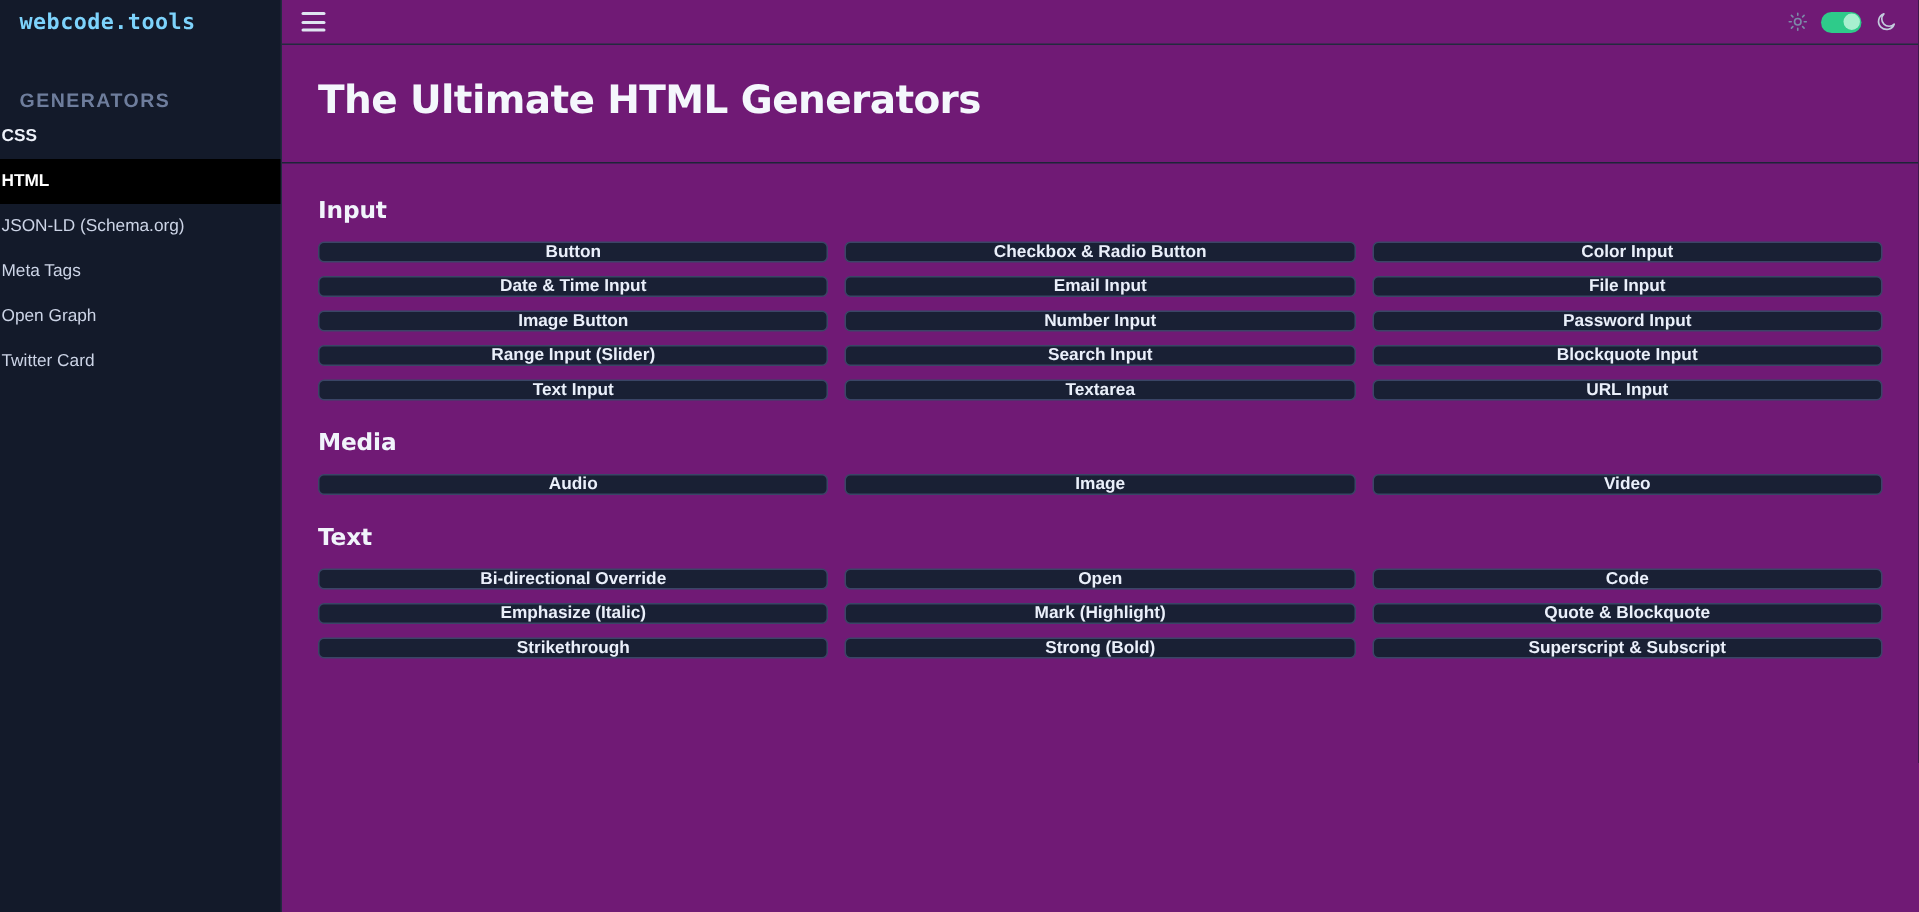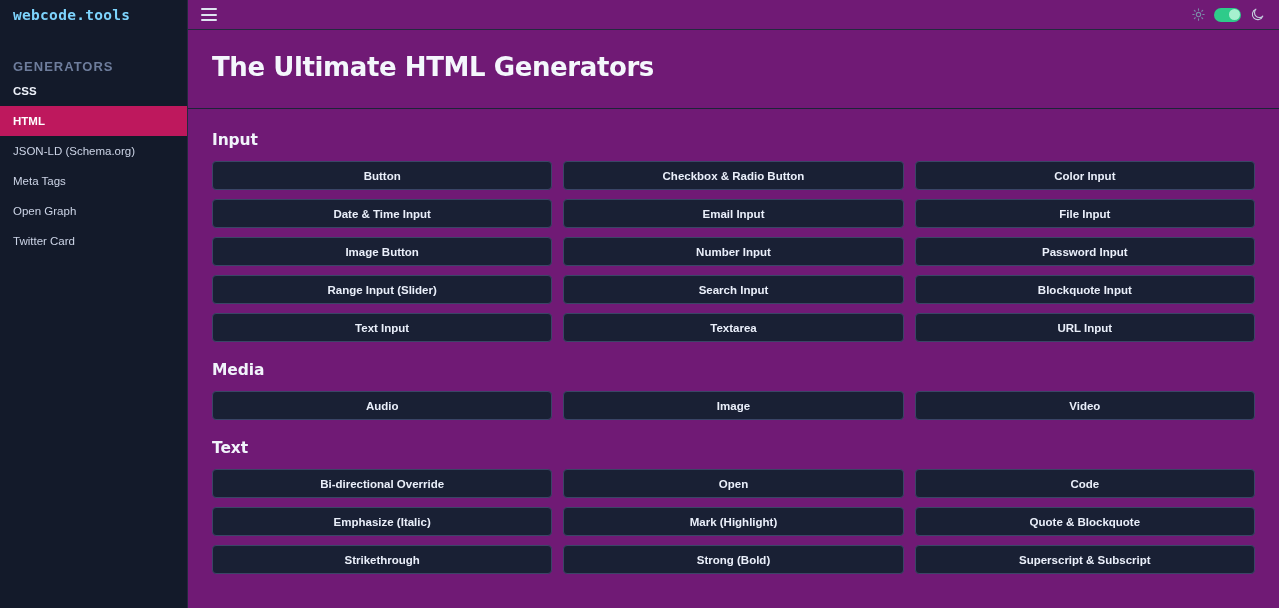--- a/index.html
+++ b/index.html
@@ -36,29 +36,29 @@
     font-size: 13px;
     font-weight: 700;
     letter-spacing: 1.0px;
     text-transform: uppercase;
     color: #6e7d9c;
   }
   .nav-list { display: flex; flex-direction: column; }
   .nav-item {
     height: 30px;
     display: flex; align-items: center;
-    padding-left: 13px;
+    padding-left: 1px;
     font-size: 11.5px;
     color: #ccd4e6;
     cursor: pointer;
     user-select: none;
   }
   .nav-item.strong { font-weight: 700; color: #eef2fa; }
   .nav-item.active {
-    background: #be185d;
+    background: #000000;
     font-weight: 700;
     color: #ffffff;
   }
 
   
   #main {
     flex: 1; height: 608px;
     background: #701a75;
     display: flex; flex-direction: column;
     overflow: hidden;
@@ -123,21 +123,21 @@
     letter-spacing: -0.1px;
     margin-bottom: 12px;
   }
   .grid {
     display: grid;
     grid-template-columns: repeat(3, 1fr);
     column-gap: 11px;
     row-gap: 9px;
   }
   .gen-btn {
-    height: 29px;
+    height: 14px;
     border: 1px solid #3a4566;
     border-radius: 4px;
     background: #192034;
     color: #eaeffa;
     font-size: 11.5px;
     font-weight: 700;
     display: flex; align-items: center; justify-content: center;
     cursor: pointer;
     user-select: none;
     white-space: nowrap;

